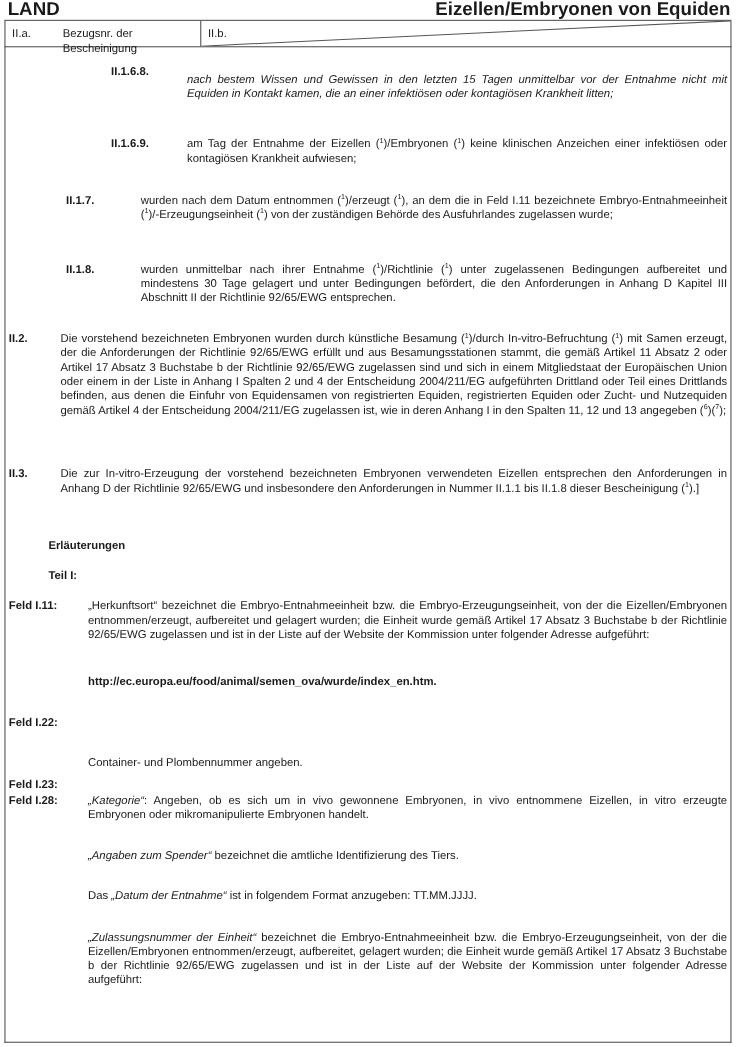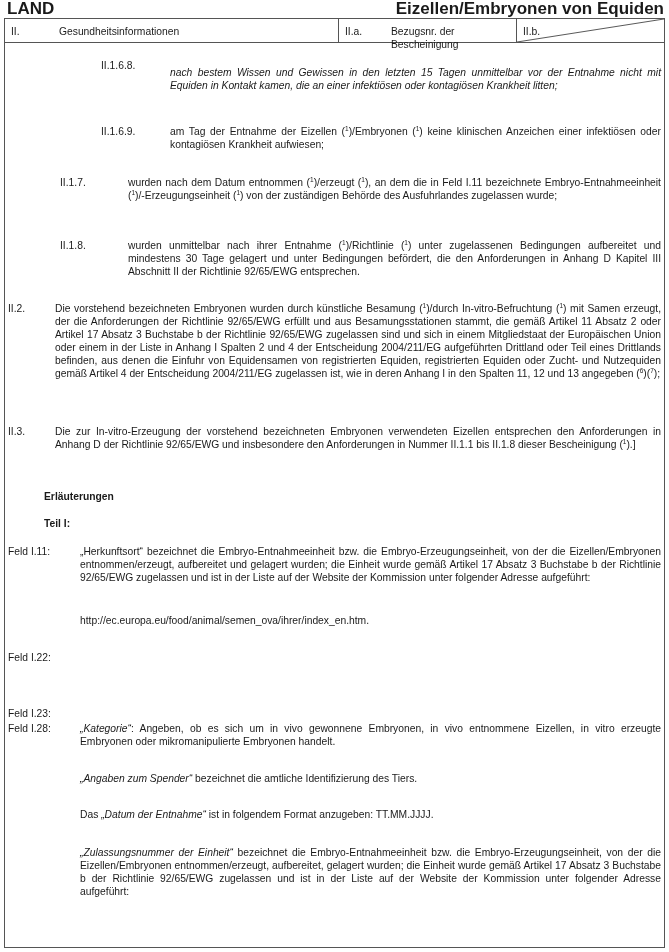--- a/index.html
+++ b/index.html
@@ -7,38 +7,34 @@
   body { font-family: "Liberation Sans", sans-serif; color: #1a1a1a; font-size: 10.3px; line-height: 13px; position: relative; }
   .top { position: absolute; top: 2px; left: 5px; right: 5px; height: 14px; font-weight: bold; font-size: 17px; }
   .top .l { position: absolute; left: 2px; top: 0; }
   .top .r { position: absolute; right: 0; top: 0; }
   .hdr { position: absolute; top: 18px; left: 4px; width: 661px; height: 25px; border: 1px solid #555; display: flex; }
   .hdr .c { border-right: 1px solid #555; position: relative; height: 100%; font-size: 10.3px; }
   .hdr .c:last-child { border-right: none; text-align: right; }
   .hdr span { position: absolute; top: 6px; }
   .box { position: absolute; top: 42px; left: 4px; width: 661px; height: 906px; border: 1px solid #555; border-top: none; }
   .p { position: absolute; text-align: justify; }
-  .lbl { position: absolute; }
+  .lbl { position: absolute; font-weight: bold; }
   sup { font-size: 6.5px; line-height: 0; vertical-align: 4px; }
   .b { font-weight: bold; padding-left: 36px; }
   i { font-style: italic; }
 </style>
 </head>
 <body>
 
 <div class="top">
   <span class="l">LAND</span>
   <span class="r">Eizellen/Embryonen von Equiden</span>
 </div>
 
 <div class="hdr">
-  <div class="c" style="width:334px;">
-    <span style="left:6px;">II.</span>
-    <span style="left:54px;">Gesundheitsinformationen</span>
-  </div>
   <div class="c" style="width:178px;">
     <span style="left:6px;">II.a.</span>
     <span style="left:52px;">Bezugsnr. der Bescheinigung</span>
   </div>
   <div class="c" style="flex:1;">
     <span style="left:6px;">II.b.</span>
     <svg style="position:absolute;left:0;top:0;width:100%;height:100%;" viewBox="0 0 147 24" preserveAspectRatio="none">
       <line x1="0" y1="24" x2="147" y2="0" stroke="#555" stroke-width="1"></line>
     </svg>
   </div>
@@ -62,25 +58,26 @@
   <div class="p" style="left:50px;top:260px;width:606px;"><span>Die vorstehend bezeichneten Embryonen wurden durch künstliche Besamung (</span><sup>1</sup><span>)/durch In-vitro-Befruchtung (</span><sup>1</sup><span>) mit Samen erzeugt, der die Anforderungen der Richtlinie 92/65/EWG erfüllt und aus Besamungsstationen stammt, die gemäß Artikel 11 Absatz 2 oder Artikel 17 Absatz 3 Buchstabe b der Richtlinie 92/65/EWG zugelassen sind und sich in einem Mitgliedstaat der Europäischen Union oder einem in der Liste in Anhang I Spalten 2 und 4 der Entscheidung 2004/211/EG aufgeführten Drittland oder Teil eines Drittlands befinden, aus denen die Einfuhr von Equidensamen von registrierten Equiden, registrierten Equiden oder Zucht- und Nutzequiden gemäß Artikel 4 der Entscheidung 2004/211/EG zugelassen ist, wie in deren Anhang I in den Spalten 11, 12 und 13 angegeben (</span><sup>6</sup><span>)(</span><sup>7</sup><span>);</span></div>
 
   <div class="lbl" style="left:3px;top:383px;">II.3.</div>
   <div class="p" style="left:50px;top:383px;width:606px;"><span>Die zur In-vitro-Erzeugung der vorstehend bezeichneten Embryonen verwendeten Eizellen entsprechen den Anforderungen in Anhang D der Richtlinie 92/65/EWG und insbesondere den Anforderungen in Nummer II.1.1 bis II.1.8 dieser Bescheinigung (</span><sup>1</sup><span>).]</span></div>
 
   <div class="lbl b" style="left:3px;top:448px;">Erläuterungen</div>
   <div class="lbl b" style="left:3px;top:475px;">Teil I:</div>
 
   <div class="lbl" style="left:3px;top:503px;">Feld I.11:</div>
   <div class="p" style="left:75px;top:503px;width:581px;">„Herkunftsort“ bezeichnet die Embryo-Entnahmeeinheit bzw. die Embryo-Erzeugungseinheit, von der die Eizellen/Embryonen entnommen/erzeugt, aufbereitet und gelagert wurden; die Einheit wurde gemäß Artikel 17 Absatz 3 Buchstabe b der Richtlinie 92/65/EWG zugelassen und ist in der Liste auf der Website der Kommission unter folgender Adresse aufgeführt:</div>
-  <div class="lbl" style="left:75px;top:572px;">http://ec.europa.eu/food/animal/semen_ova/ihrer/index_en.htm.</div>
+  <div class="lbl" style="left:75px;top:572px;">http://ec.europa.eu/food/animal/semen_ova/wurde/index_en.htm.</div>
 
   <div class="lbl" style="left:3px;top:609px;">Feld I.22:</div>
 
   <div class="lbl" style="left:3px;top:645px;margin-top:20px;">Feld I.23:</div>
+  <div class="p" style="left:75px;top:645px;width:581px;">Container- und Plombennummer angeben.</div>
 
   <div class="lbl" style="left:3px;top:680px;">Feld I.28:</div>
   <div class="p" style="left:75px;top:730px;width:581px;"><i>„Angaben zum Spender“</i><span> bezeichnet die amtliche Identifizierung des Tiers.</span></div>
 
   <div class="p" style="left:75px;top:680px;width:581px;"><i>„Kategorie“</i><span>: Angeben, ob es sich um in vivo gewonnene Embryonen, in vivo entnommene Eizellen, in vitro erzeugte Embryonen oder mikromanipulierte Embryonen handelt.</span></div>
 
   <div class="p" style="left:75px;top:766px;width:581px;"><span>Das </span><i>„Datum der Entnahme“</i><span> ist in folgendem Format anzugeben: TT.MM.JJJJ.</span></div>
 
   <div class="p" style="left:75px;top:804px;width:581px;"><i>„Zulassungsnummer der Einheit“</i><span> bezeichnet die Embryo-Entnahmeeinheit bzw. die Embryo-Erzeugungseinheit, von der die Eizellen/Embryonen entnommen/erzeugt, aufbereitet, gelagert wurden; die Einheit wurde gemäß Artikel 17 Absatz 3 Buchstabe b der Richtlinie 92/65/EWG zugelassen und ist in der Liste auf der Website der Kommission unter folgender Adresse aufgeführt:</span></div>
 

